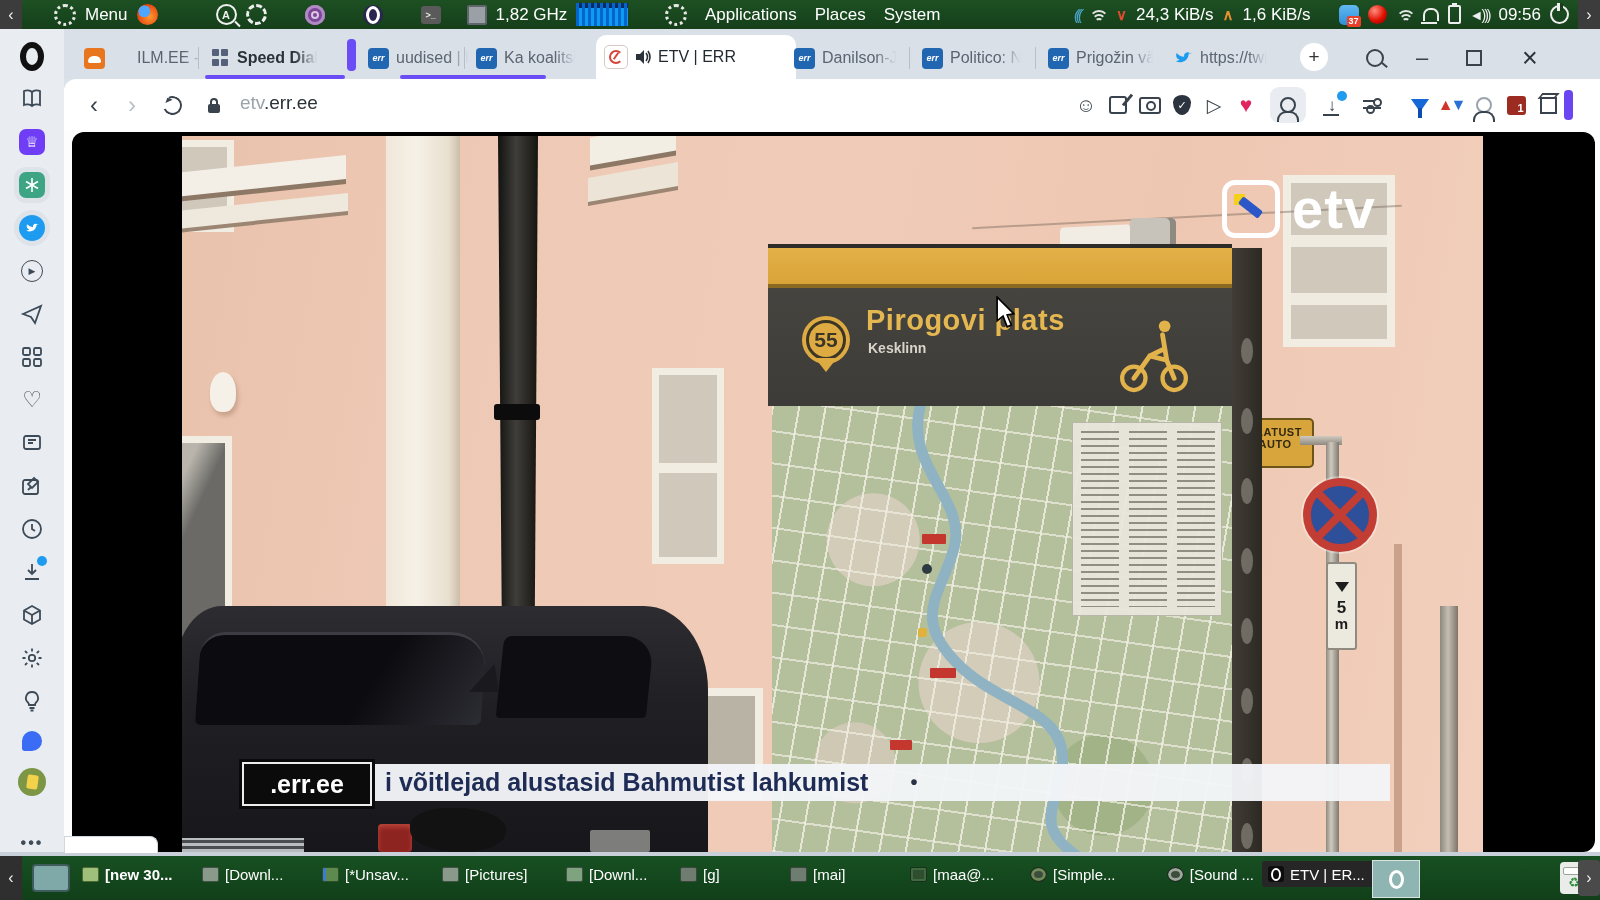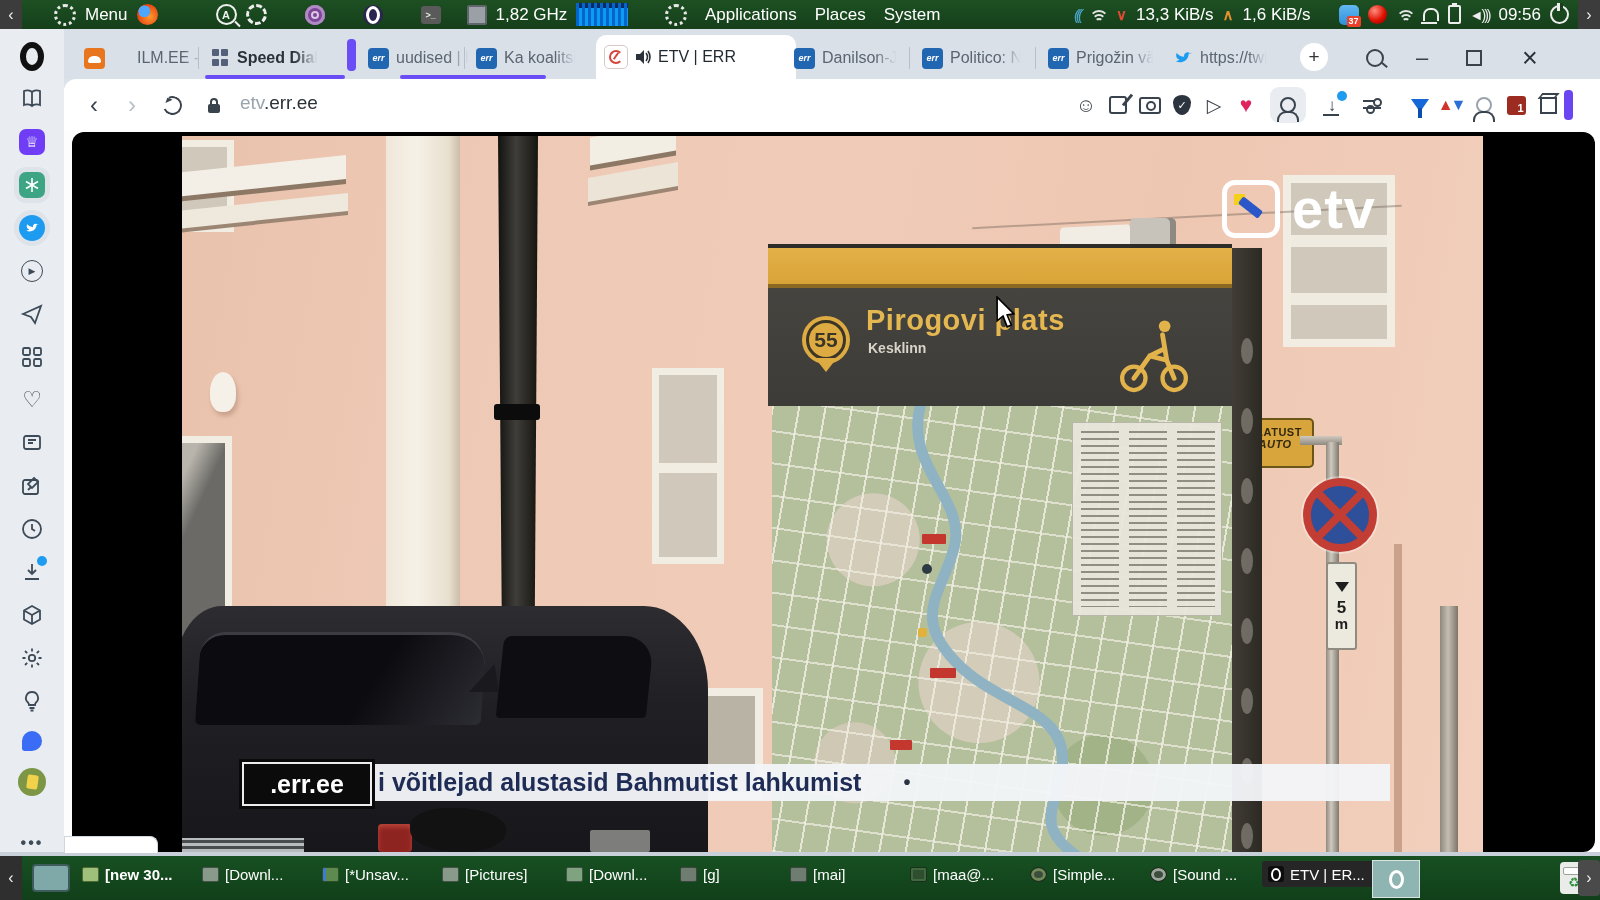--- a/index.html
+++ b/index.html
@@ -94,21 +94,21 @@
   .winframe{border:7px solid #f2ede3;background:#cfc8bb;box-sizing:border-box;}
   
   .pin55{width:48px;height:48px;background:#ddab41;border-radius:50%;z-index:6;}
   .pin55::after{content:'';position:absolute;left:13px;top:42px;border:11px solid transparent;border-top:14px solid #ddab41;}
   .pin55 .inner{left:4px;top:4px;width:34px;height:34px;border:3px solid #3b3527;border-radius:50%;color:#3b3527;font-size:21px;font-weight:800;display:flex;align-items:center;justify-content:center;}
   .holes i{position:absolute;left:9px;width:12px;height:26px;background:#7a756c;border-radius:50%;opacity:.85;}
   .redtag{background:#c4372e;border-radius:1px;}
   .legcol{top:8px;width:38px;bottom:8px;background:repeating-linear-gradient(180deg,#8f8e85 0 2px,transparent 2px 7px);}
   
   #tickersrc{left:60px;top:626px;width:126px;height:40px;background:#0b0b0b;border:2px solid #ededed;outline:3px solid #0a0a0a;display:flex;align-items:center;justify-content:center;color:#fff;font-size:25px;font-weight:bold;z-index:10;}
-  #tickerstrip{left:191px;top:628px;width:1017px;height:37px;background:rgba(243,245,248,.96);display:flex;align-items:center;white-space:nowrap;overflow:hidden;color:#1e2c55;font-size:25px;font-weight:bold;z-index:9;padding-left:5px;box-sizing:border-box;}
+  #tickerstrip{left:191px;top:628px;width:1017px;height:37px;background:rgba(243,245,248,.96);display:flex;align-items:center;white-space:nowrap;overflow:hidden;color:#1e2c55;font-size:25px;font-weight:bold;z-index:9;padding-left:12px;box-sizing:border-box;}
   
   #taskbar{position:absolute;left:0;top:856px;width:1600px;height:44px;background:linear-gradient(180deg,#175022,#113f19);}
   .winbtn{position:absolute;top:5px;height:26px;display:flex;align-items:center;gap:6px;color:#fff;font-size:15px;overflow:hidden;white-space:nowrap;}
   .wico{width:15px;height:13px;border-radius:2px;flex:none;}
   #edge{position:absolute;left:0;top:852px;width:1600px;height:4px;background:#c8d1d9;}
 </style>
 </head>
 <body>
 
 <div id="stage">
@@ -145,21 +145,21 @@
       <span class="pbtn">System</span>
     </div>
     <div class="flex" style="position:absolute;right:0;top:0;gap:9px;">
       <span style="color:#4aa3c7;font-size:15px;letter-spacing:-3px;font-style:italic;">(((</span>
       <div class="wifi">
         <i style="width:16px;height:16px;left:0;top:2px;"></i>
           <i style="width:10px;height:10px;left:3px;top:6px;"></i>
           <i style="width:4px;height:4px;left:6px;top:10px;"></i>
       </div>
       <span class="kchev" style="color:#e14b31">∨</span>
-      <span>13,3 KiB/s</span>
+      <span>24,3 KiB/s</span>
       <span class="kchev" style="color:#e88f2e">∧</span>
       <span>1,6 KiB/s</span>
       <div style="width:10px"></div>
       <div class="blueApp">
           <b>37</b>
         </div>
       <div class="redOrb"></div>
       <div class="wifi">
         <i style="width:16px;height:16px;left:0;top:2px;"></i>
           <i style="width:10px;height:10px;left:3px;top:6px;"></i>
@@ -484,21 +484,21 @@
       <div style="left:1040px;top:44px;z-index:8;display:flex;align-items:center;gap:12px;">
         <div style="position:relative;width:48px;height:48px;border:5px solid #fff;border-radius:13px;">
           <div style="left:7px;top:9px;width:11px;height:11px;background:#f4d018;"></div>
           <div style="left:11px;top:18px;width:25px;height:9px;background:#2b57c8;border-radius:2px;transform:rotate(38deg);"></div>
         </div>
         <span style="position:static;font-size:56px;font-weight:bold;color:#fff;letter-spacing:1px;line-height:44px;">etv</span>
       </div>
 
       <div style="left:1054px;top:282px;width:78px;height:50px;background:#d8a53d;border:2px solid #6b5617;border-radius:5px;z-index:3;text-align:center;padding-top:6px;box-sizing:border-box;font-size:11px;font-weight:800;color:#33290f;letter-spacing:.5px;">
         <div style="position:static;">VAATUST</div>
-        <div style="position:static;font-style:italic;">AUTO</div>
+        <div style="position:static;">AUTO</div>
       </div>
       <div style="left:1118px;top:300px;width:42px;height:9px;background:linear-gradient(#cfc9be,#8f8a80);z-index:6;"></div>
       <div style="left:1144px;top:306px;width:13px;height:410px;background:linear-gradient(90deg,#8f8a80,#cfc9be 40%,#7e796f);z-index:6;"></div>
       <div style="left:1121px;top:342px;width:74px;height:74px;border-radius:50%;background:#2e4f9a;border:8px solid #c23d33;box-sizing:border-box;z-index:7;box-shadow:0 0 0 2px rgba(255,255,255,.35);">
         <div style="left:-4px;top:25px;width:66px;height:8px;background:#c23d33;transform:rotate(45deg);"></div>
         <div style="left:-4px;top:25px;width:66px;height:8px;background:#c23d33;transform:rotate(-45deg);"></div>
       </div>
       <div style="left:1144px;top:426px;width:31px;height:88px;background:#eceade;border:2px solid #8f8b80;border-radius:3px;z-index:7;display:flex;flex-direction:column;align-items:center;justify-content:center;gap:1px;box-sizing:border-box;">
         <div style="position:static;width:0;height:0;border:7px solid transparent;border-top:10px solid #1d1d1d;"></div>
         <div style="position:static;font-size:17px;font-weight:800;color:#1d1d1d;line-height:16px;">5</div>
@@ -556,21 +556,21 @@
       <span>[mai]</span>
     </div>
     <div class="winbtn" style="left:910px;width:106px;">
       <div class="wico" style="background:#2f4d2f;border:1px solid #1c2e1c;box-shadow:inset 0 0 0 2px #3f6a3f;"></div>
       <span>[maa@...</span>
     </div>
     <div class="winbtn" style="left:1030px;width:108px;">
       <div class="wico" style="background:#3d4d3d;border-radius:50%;border:1px solid #202b20;box-shadow:inset 0 0 0 3px #718a5a;"></div>
       <span>[Simple...</span>
     </div>
-    <div class="winbtn" style="left:1150px;width:104px;">
+    <div class="winbtn" style="left:1150px;width:104px;justify-content:flex-end;">
       <div class="wico" style="background:#3d4d3d;border-radius:50%;border:1px solid #202b20;box-shadow:inset 0 0 0 3px #9aa79a;"></div>
       <span>[Sound ...</span>
     </div>
     <div class="winbtn" style="left:1262px;width:104px;background:#262626;border-radius:3px;padding:0 6px;">
       <div style="width:16px;height:16px;background:#0d0d0d;border-radius:3px;display:flex;align-items:center;justify-content:center;flex:none;">
         <div style="width:6px;height:9px;border:2.5px solid #fff;border-radius:50%;"></div>
       </div>
       <span>ETV | ER...</span>
     </div>
     <div style="position:absolute;left:1372px;top:4px;width:46px;height:36px;background:#8fb5b3;border:1px solid #d8e4e2;display:flex;align-items:center;justify-content:center;">

